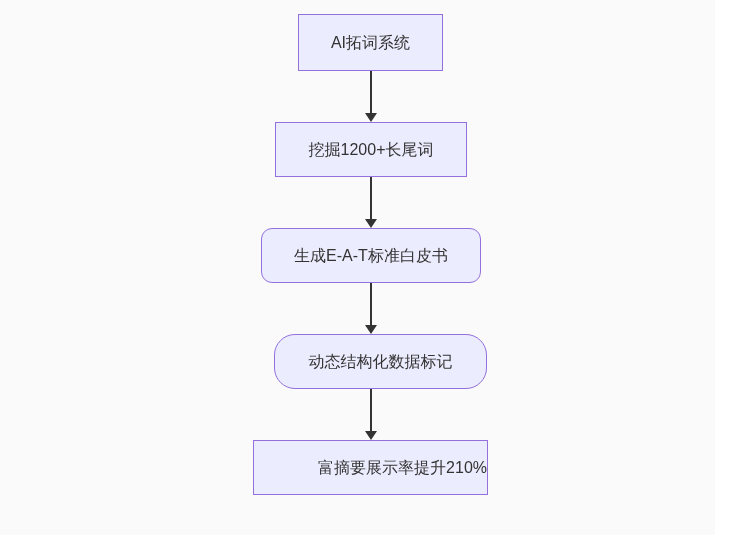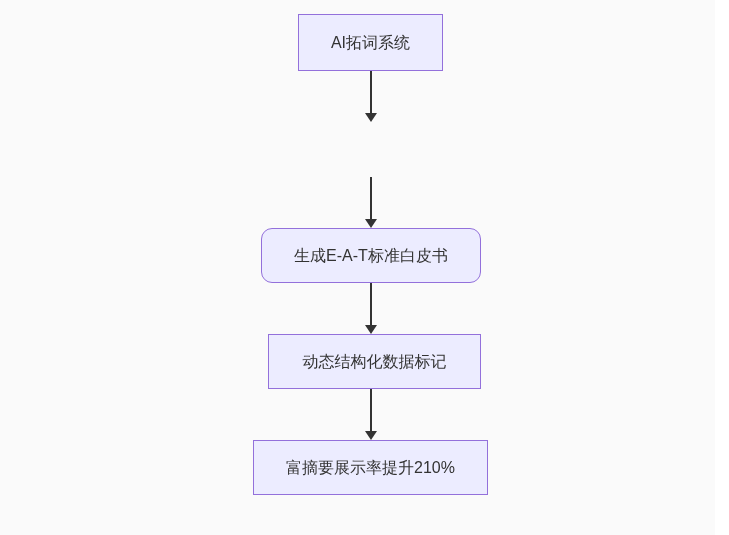--- a/index.html
+++ b/index.html
@@ -26,22 +26,22 @@
   }
   .node-label {
     color: #333333;
     font-size: 16px;
     line-height: 1.2;
     white-space: nowrap;
   }
   .n1 { left: 298px; top: 14px;  width: 145px; height: 57px; }
   .n2 { left: 275px; top: 122px; width: 192px; height: 55px; }
   .n3 { left: 261px; top: 228px; width: 220px; height: 55px; border-radius: 11px; }
-  .n4 { left: 268px; top: 334px; width: 213px; height: 55px; }
-  .n5 { left: 253px; top: 440px; width: 235px; height: 55px; }
+  .n4 { left: 274px; top: 334px; width: 213px; height: 55px; border-radius: 21px; }
+  .n5 { left: 253px; top: 440px; width: 235px; height: 55px; justify-content: flex-end; }
 
   .arrow {
     position: absolute;
     left: 364px;
     width: 14px;
     display: flex;
     flex-direction: column;
     align-items: center;
   }
   .a1 { top: 71px;  height: 51px; }
@@ -68,20 +68,23 @@
 
   <div class="node n1">
     <span class="node-label">AI拓词系统</span>
   </div>
 
   <div class="arrow a1">
     <div class="shaft"></div>
     <div class="head"></div>
   </div>
 
+  <div class="node n2">
+    <span class="node-label">挖掘1200+长尾词</span>
+  </div>
 
   <div class="arrow a2">
     <div class="shaft"></div>
     <div class="head"></div>
   </div>
 
   <div class="node n3">
     <span class="node-label">生成E-A-T标准白皮书</span>
   </div>
 

